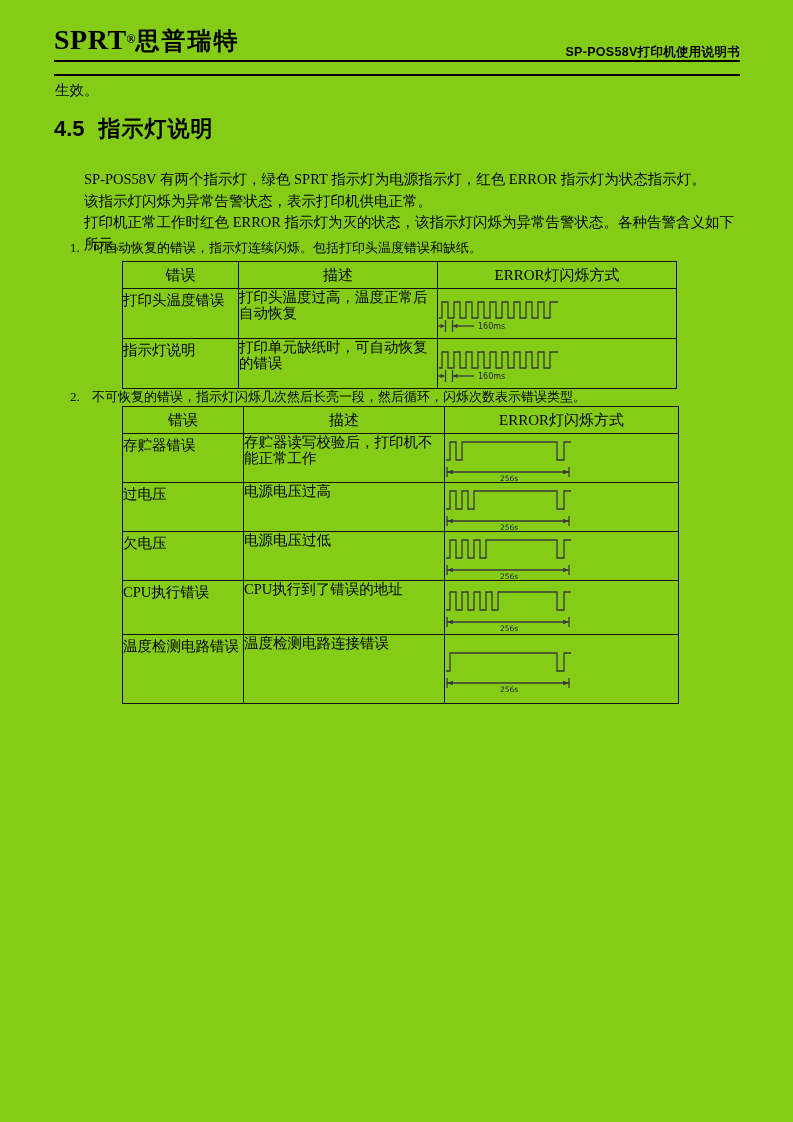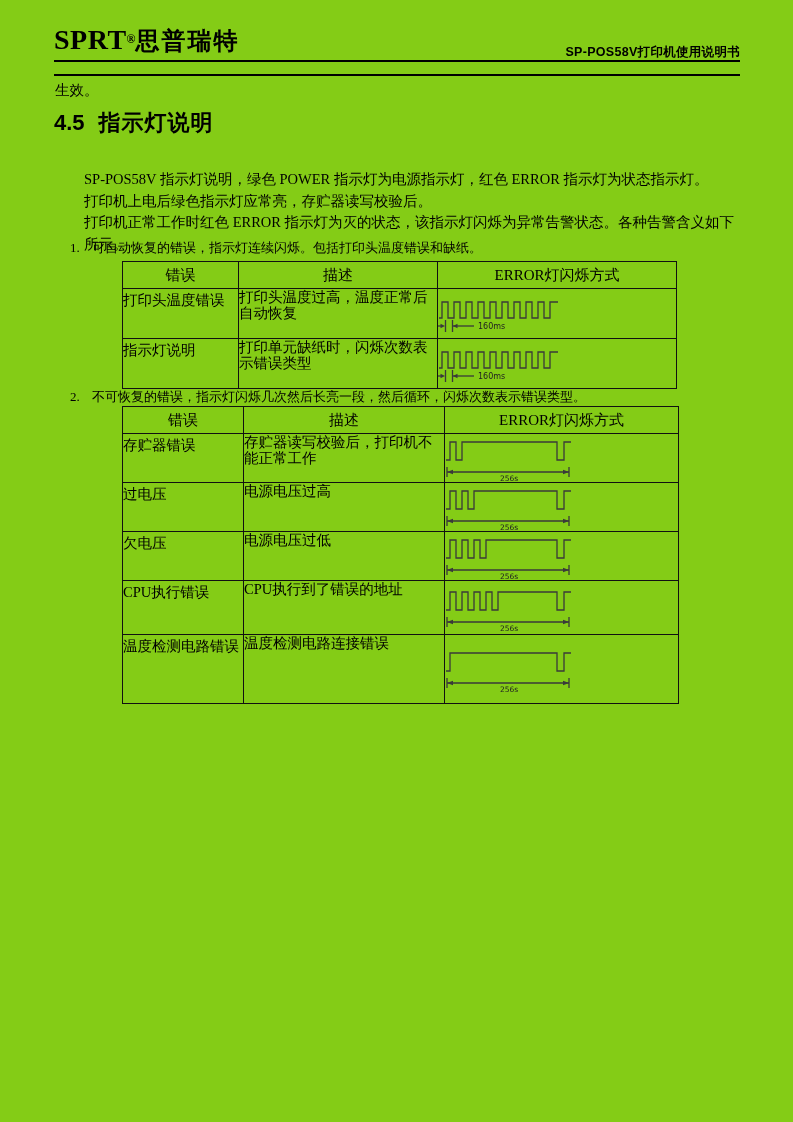--- a/index.html
+++ b/index.html
@@ -36,21 +36,21 @@
   }
   .rule{position:absolute;left:54px;width:686px;background:#000;}
   .rule1{top:60px;height:2px;}
   .rule2{top:74px;height:2px;}
   
   .leftover{
     position:absolute;left:55px;top:81px;
     font-size:14.5px;
   }
   .section-heading{
-    position:absolute;left:54px;top:108px;
+    position:absolute;left:54px;top:114px;
     font-family:"Liberation Sans","DejaVu Sans",sans-serif;
     font-size:22px;font-weight:bold;letter-spacing:1px;
   }
   .section-heading .num{margin-right:14px;letter-spacing:0;}
   .paragraphs{
     position:absolute;left:84px;top:169px;width:664px;
     font-size:14.5px;line-height:21.5px;
   }
   .paragraphs p{margin:0;}
   .list-item{
@@ -94,22 +94,22 @@
   <div class="rule rule1"></div>
   <div class="rule rule2"></div>
 
   <div class="leftover">生效。</div>
 
   <div class="section-heading">
     <span class="num">4.5</span><span>指示灯说明</span>
   </div>
 
   <div class="paragraphs">
-    <p>SP-POS58V 指示灯说明，绿色 POWER 指示灯为电源指示灯，红色 ERROR 指示灯为状态指示灯。</p>
-    <p>打印机上电后绿色指示灯应常亮，存贮器读写校验后。</p>
+    <p>SP-POS58V 有两个指示灯，绿色 SPRT 指示灯为电源指示灯，红色 ERROR 指示灯为状态指示灯。</p>
+    <p>该指示灯闪烁为异常告警状态，表示打印机供电正常。</p>
     <p>打印机正常工作时红色 ERROR 指示灯为灭的状态，该指示灯闪烁为异常告警状态。各种告警含义如下所示。</p>
   </div>
 
   <div class="list-item list1">
     <span class="li-num">1.</span><span>可自动恢复的错误，指示灯连续闪烁。包括打印头温度错误和缺纸。</span>
   </div>
 
   <table class="tbl tbl1">
     <colgroup>
         <col style="width:116px">
@@ -133,21 +133,21 @@
               <line x1="7.5" y1="30" x2="7.5" y2="42" fill="none" stroke="#3a3a3a" stroke-width="1.3"></line>
               <line x1="14.5" y1="30" x2="14.5" y2="42" fill="none" stroke="#3a3a3a" stroke-width="1.3"></line>
               <polygon points="15,36 19.5,33.8 19.5,38.2" fill="#3a3a3a"></polygon>
               <line x1="15" y1="36" x2="36" y2="36" fill="none" stroke="#3a3a3a" stroke-width="1.3"></line>
               <text x="40" y="39" font-size="8" fill="#222" font-family="DejaVu Sans, sans-serif">160ms</text>
             </svg>
           </td>
     </tr>
     <tr style="height:50px">
       <td class="cell-err">指示灯说明</td>
-      <td class="cell-desc">打印单元缺纸时，闪烁次数表示错误类型</td>
+      <td class="cell-desc">打印单元缺纸时，可自动恢复的错误</td>
       <td class="cell-wave">
             <svg width="150" height="48" viewBox="0 0 150 48">
               <path d="M1,28 h3 V12 h6 V28 h6 V12 h6 V28 h6 V12 h6 V28 h6 V12 h6 V28 h6 V12 h6 V28 h6 V12 h6 V28 h6 V12 h6 V28 h6 V12 h6 V28 h6 V12 h6 V28 h6 V12 h8" fill="none" stroke="#3a3a3a" stroke-width="1.3"></path>
               <line x1="0" y1="36" x2="5" y2="36" fill="none" stroke="#3a3a3a" stroke-width="1.3"></line>
               <polygon points="7,36 2.5,33.8 2.5,38.2" fill="#3a3a3a"></polygon>
               <line x1="7.5" y1="30" x2="7.5" y2="42" fill="none" stroke="#3a3a3a" stroke-width="1.3"></line>
               <line x1="14.5" y1="30" x2="14.5" y2="42" fill="none" stroke="#3a3a3a" stroke-width="1.3"></line>
               <polygon points="15,36 19.5,33.8 19.5,38.2" fill="#3a3a3a"></polygon>
               <line x1="15" y1="36" x2="36" y2="36" fill="none" stroke="#3a3a3a" stroke-width="1.3"></line>
               <text x="40" y="39" font-size="8" fill="#222" font-family="DejaVu Sans, sans-serif">160ms</text>

